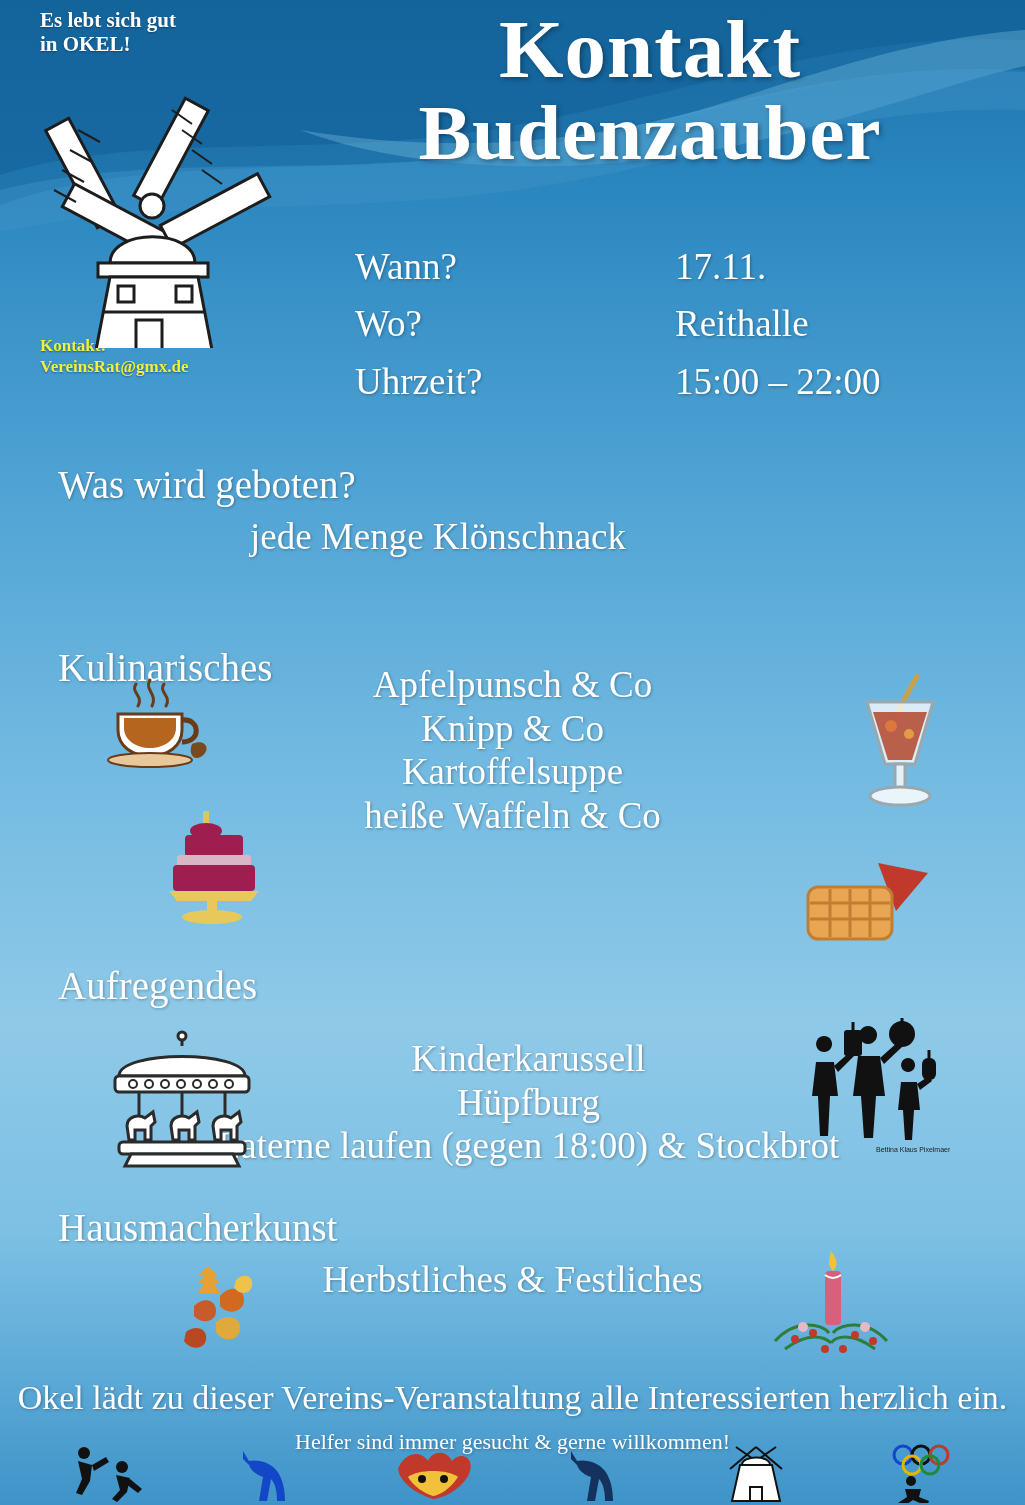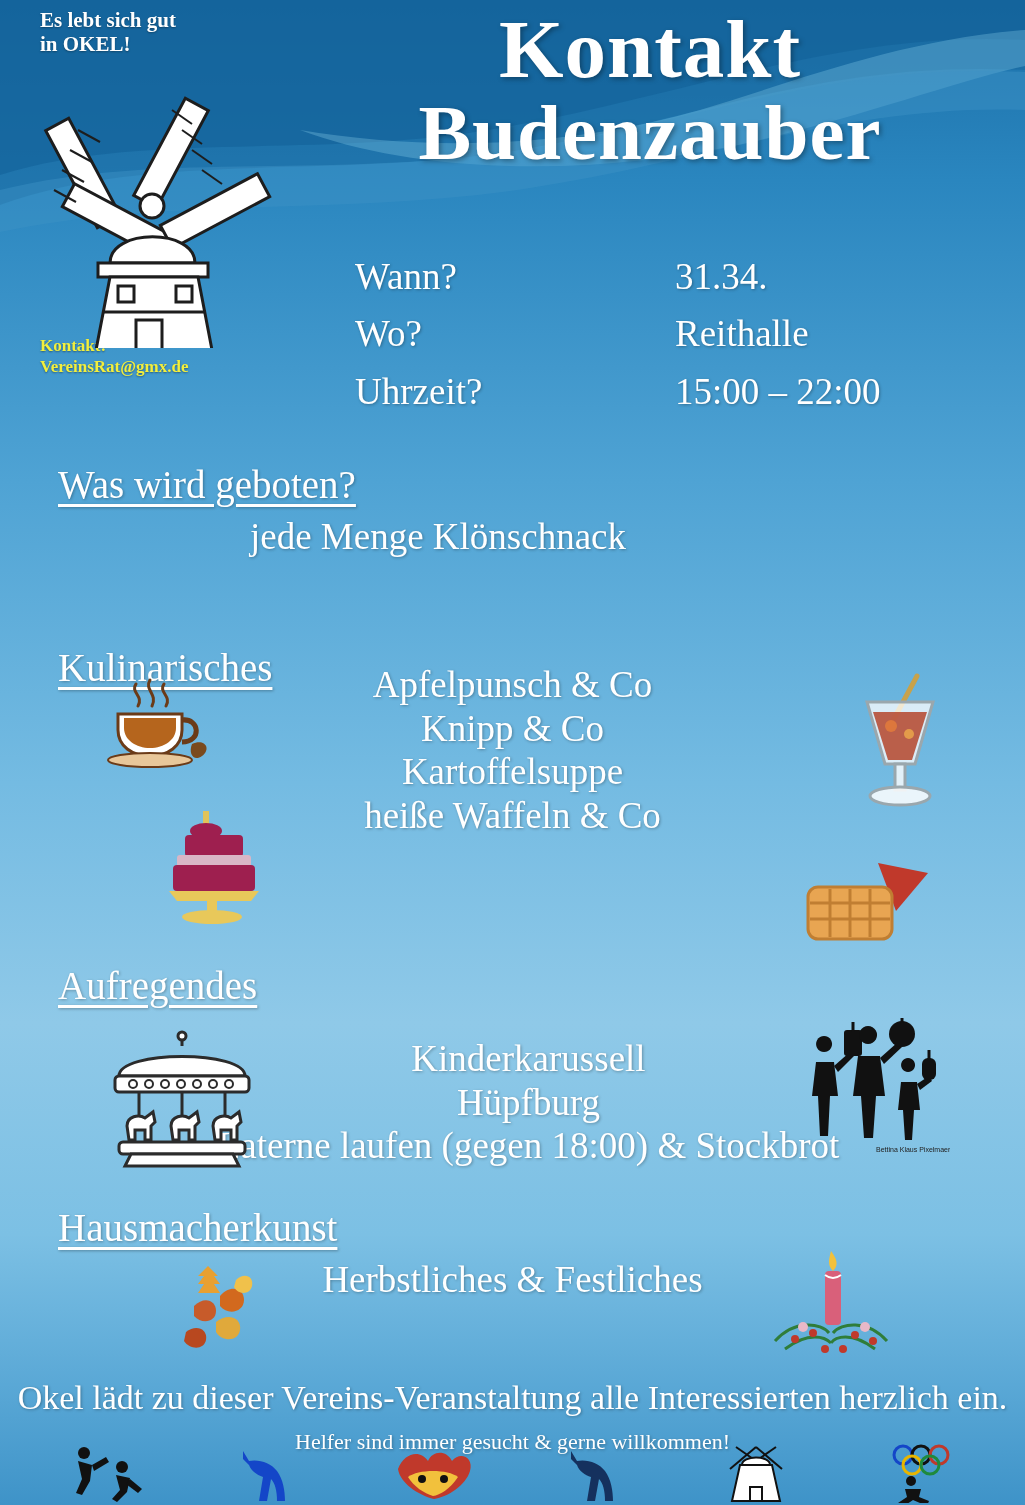--- a/index.html
+++ b/index.html
@@ -87,35 +87,34 @@
     letter-spacing: 1px;
     line-height: 1.12;
     text-shadow: 2px 2px 5px rgba(0,0,0,.35);
     margin-top: -4px;
   }
 
   
   .facts {
     position: absolute;
     left: 355px;
-    top: 248px;
+    top: 238px;
     color: #ffffff;
     font-size: 37px;
     line-height: 1.55;
     text-shadow: 1px 1px 3px rgba(0,0,0,.3);
   }
   .facts table { border-collapse: collapse; }
   .facts td { padding: 0; vertical-align: baseline; }
   .facts td.q { width: 320px; }
 
   
   .section-head {
     color: #ffffff;
     font-size: 39px;
-    text-decoration: underline;
     text-underline-offset: 6px;
     text-shadow: 1px 1px 3px rgba(0,0,0,.3);
   }
   .line {
     color: #ffffff;
     font-size: 37px;
     line-height: 1.18;
     text-shadow: 1px 1px 3px rgba(0,0,0,.3);
   }
 
@@ -238,21 +237,21 @@
   <div class="title-wrap">
     <div class="title-1">Kontakt</div>
     <div class="title-2">Budenzauber</div>
   </div>
 
   <div class="facts">
     <table>
       <tbody>
           <tr>
         <td class="q">Wann?</td>
-        <td>31.34.</td>
+        <td>17.11.</td>
       </tr>
       <tr>
         <td class="q">Wo?</td>
         <td>Reithalle</td>
       </tr>
       <tr>
         <td class="q">Uhrzeit?</td>
         <td>15:00 – 22:00</td>
       </tr>
     </tbody>

